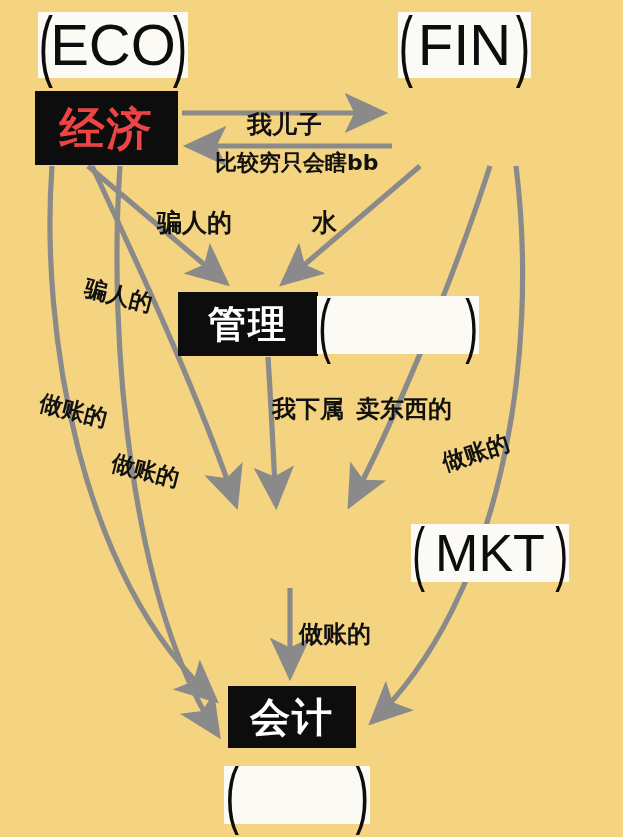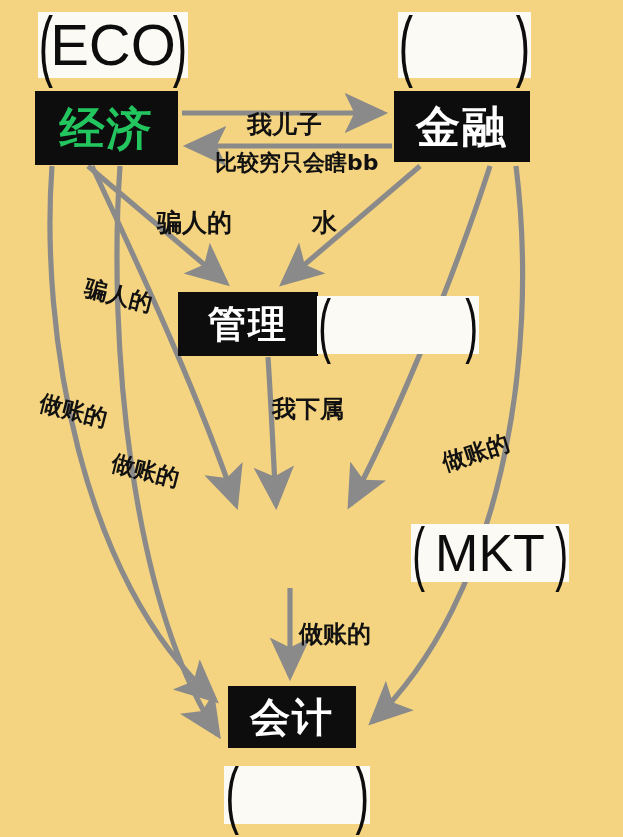--- a/index.html
+++ b/index.html
@@ -111,45 +111,43 @@
       <path d="M268,357 C272,420 274,470 276,505" marker-end="url(#ah)"></path>
 
       <path d="M490,166 C450,290 390,430 350,505" marker-end="url(#ah)"></path>
 
       <path d="M516,166 C540,360 500,600 372,722" marker-end="url(#ah)"></path>
 
       <path d="M290,588 L290,676" marker-end="url(#ah)"></path>
     </g>
   </svg>
 
-  <div class="node" style="left: 35px; top: 91px; width: 143px; height: 74px; font-size: 45px; background: rgb(13, 13, 13); color: #22c55e; text-align: right;">
+  <div class="node" style="left: 35px; top: 91px; width: 143px; height: 74px; font-size: 45px; background: rgb(13, 13, 13); color: #ef4444; text-align: right;">
     <span>经济</span>
   </div>
 
-  <div class="node" style="left: 394px; top: 91px; width: 136px; height: 71px; font-size: 44px; background: rgb(13, 13, 13); color: rgb(255, 255, 255);">
-    <span>金融</span>
-  </div>
 
   <div class="node" style="left: 178px; top: 292px; width: 140px; height: 64px; font-size: 38px; background: rgb(13, 13, 13); color: rgb(255, 255, 255);">
     <span>管理</span>
   </div>
 
 
   <div class="node" style="left: 228px; top: 686px; width: 128px; height: 62px; font-size: 40px; background: rgb(13, 13, 13); color: rgb(255, 255, 255);">
     <span>会计</span>
   </div>
 
   <div class="chip" style="left: 38px; top: 12px; width: 150px; height: 66px; font-size: 58px; background: rgb(251, 250, 244); color: rgb(13, 13, 13);">
     <span class="paren l" style="font-size:78px;">(</span>
     <span class="acr">ECO</span>
     <span class="paren r" style="font-size:78px;">)</span>
   </div>
 
   <div class="chip" style="left: 398px; top: 12px; width: 133px; height: 66px; font-size: 58px; background: rgb(251, 250, 244); color: rgb(13, 13, 13);">
     <span class="paren l" style="font-size:78px;">(</span>
+    <span class="acr">FIN</span>
     <span class="paren r" style="font-size:78px;">)</span>
   </div>
 
   <div class="chip" style="left: 317px; top: 296px; width: 162px; height: 58px; font-size: 52px; background: rgb(251, 250, 244); color: rgb(13, 13, 13);">
     <span class="paren l" style="font-size:70px;">(</span>
     <span class="paren r" style="font-size:70px;">)</span>
   </div>
 
   <div class="chip" style="left: 411px; top: 524px; width: 158px; height: 58px; font-size: 52px; background: rgb(251, 250, 244); color: rgb(13, 13, 13);">
     <span class="paren l" style="font-size:70px;">(</span>
@@ -171,18 +169,19 @@
   <div class="elabel" style="left: 312px; top: 210px; font-size: 25px; color: rgb(17, 17, 17);">水</div>
 
   <div class="elabel" style="left: 85px; top: 276px; font-size: 23px; transform: rotate(14deg); color: rgb(17, 17, 17);">骗人的</div>
 
   <div class="elabel" style="left: 40px; top: 391px; font-size: 23px; transform: rotate(14deg); color: rgb(17, 17, 17);">做账的</div>
 
   <div class="elabel" style="left: 112px; top: 451px; font-size: 23px; transform: rotate(14deg); color: rgb(17, 17, 17);">做账的</div>
 
   <div class="elabel" style="left: 272px; top: 397px; font-size: 24px; color: rgb(17, 17, 17);">我下属</div>
 
+  <div class="elabel" style="left: 356px; top: 397px; font-size: 24px; color: rgb(17, 17, 17);">卖东西的</div>
 
   <div class="elabel" style="left: 443px; top: 452px; font-size: 23px; transform: rotate(-18deg); color: rgb(17, 17, 17);">做账的</div>
 
   <div class="elabel" style="left: 299px; top: 622px; font-size: 24px; color: rgb(17, 17, 17);">做账的</div>
 
 </div>
 
 </body></html>

